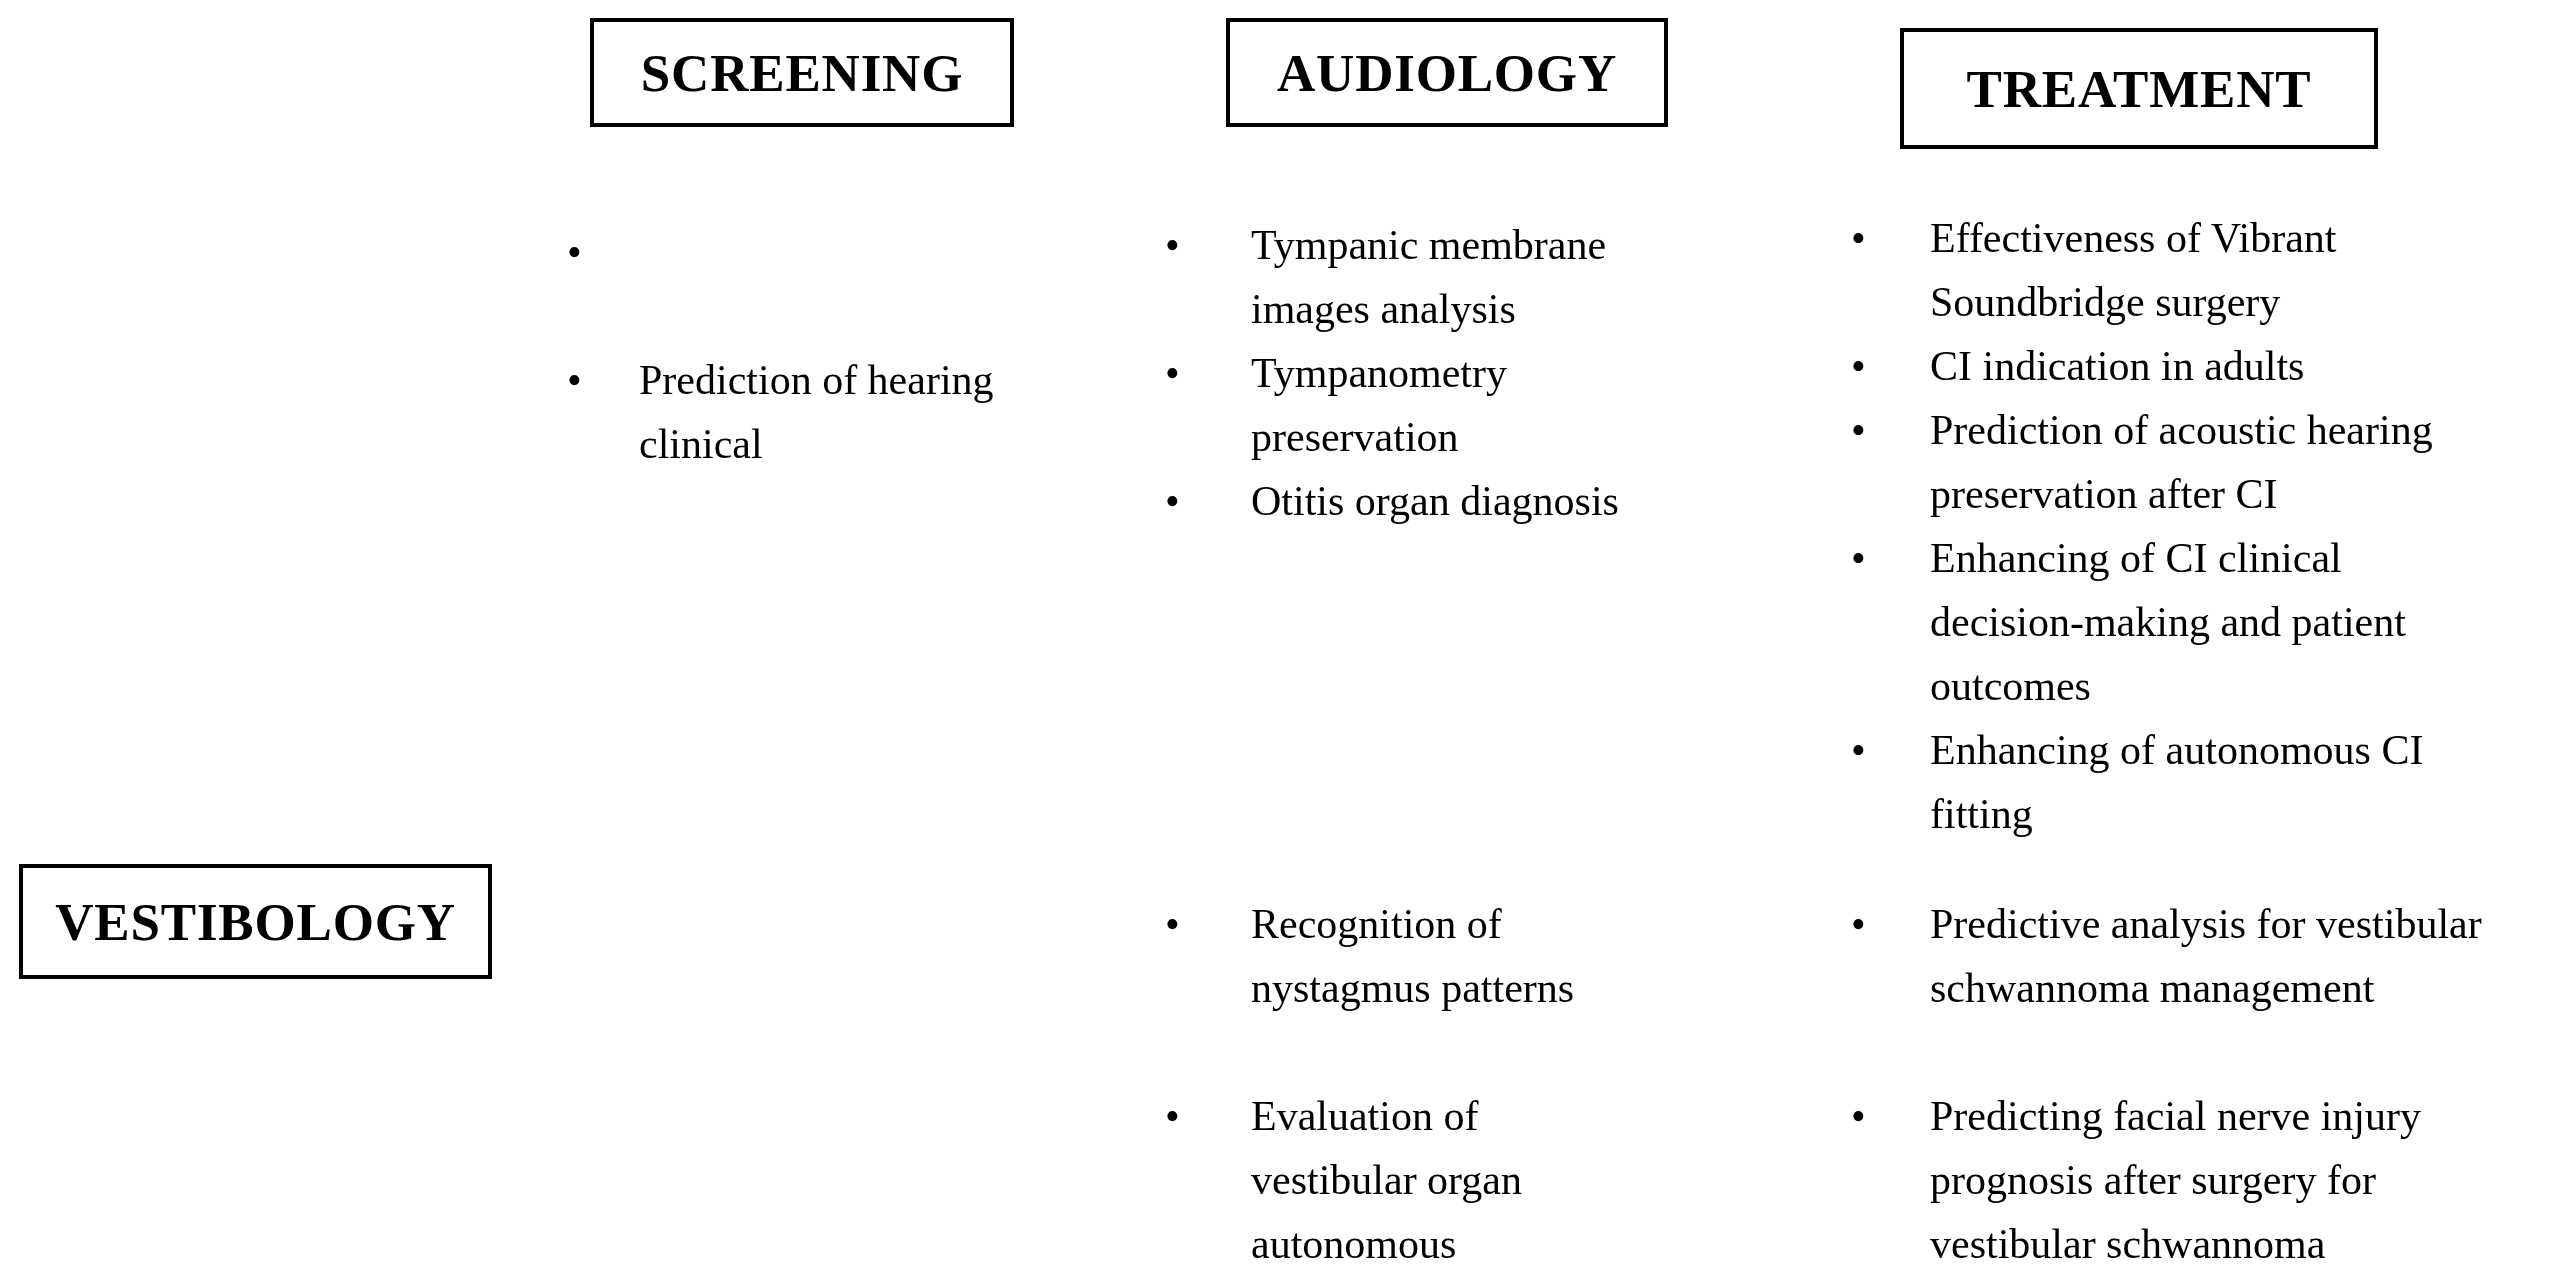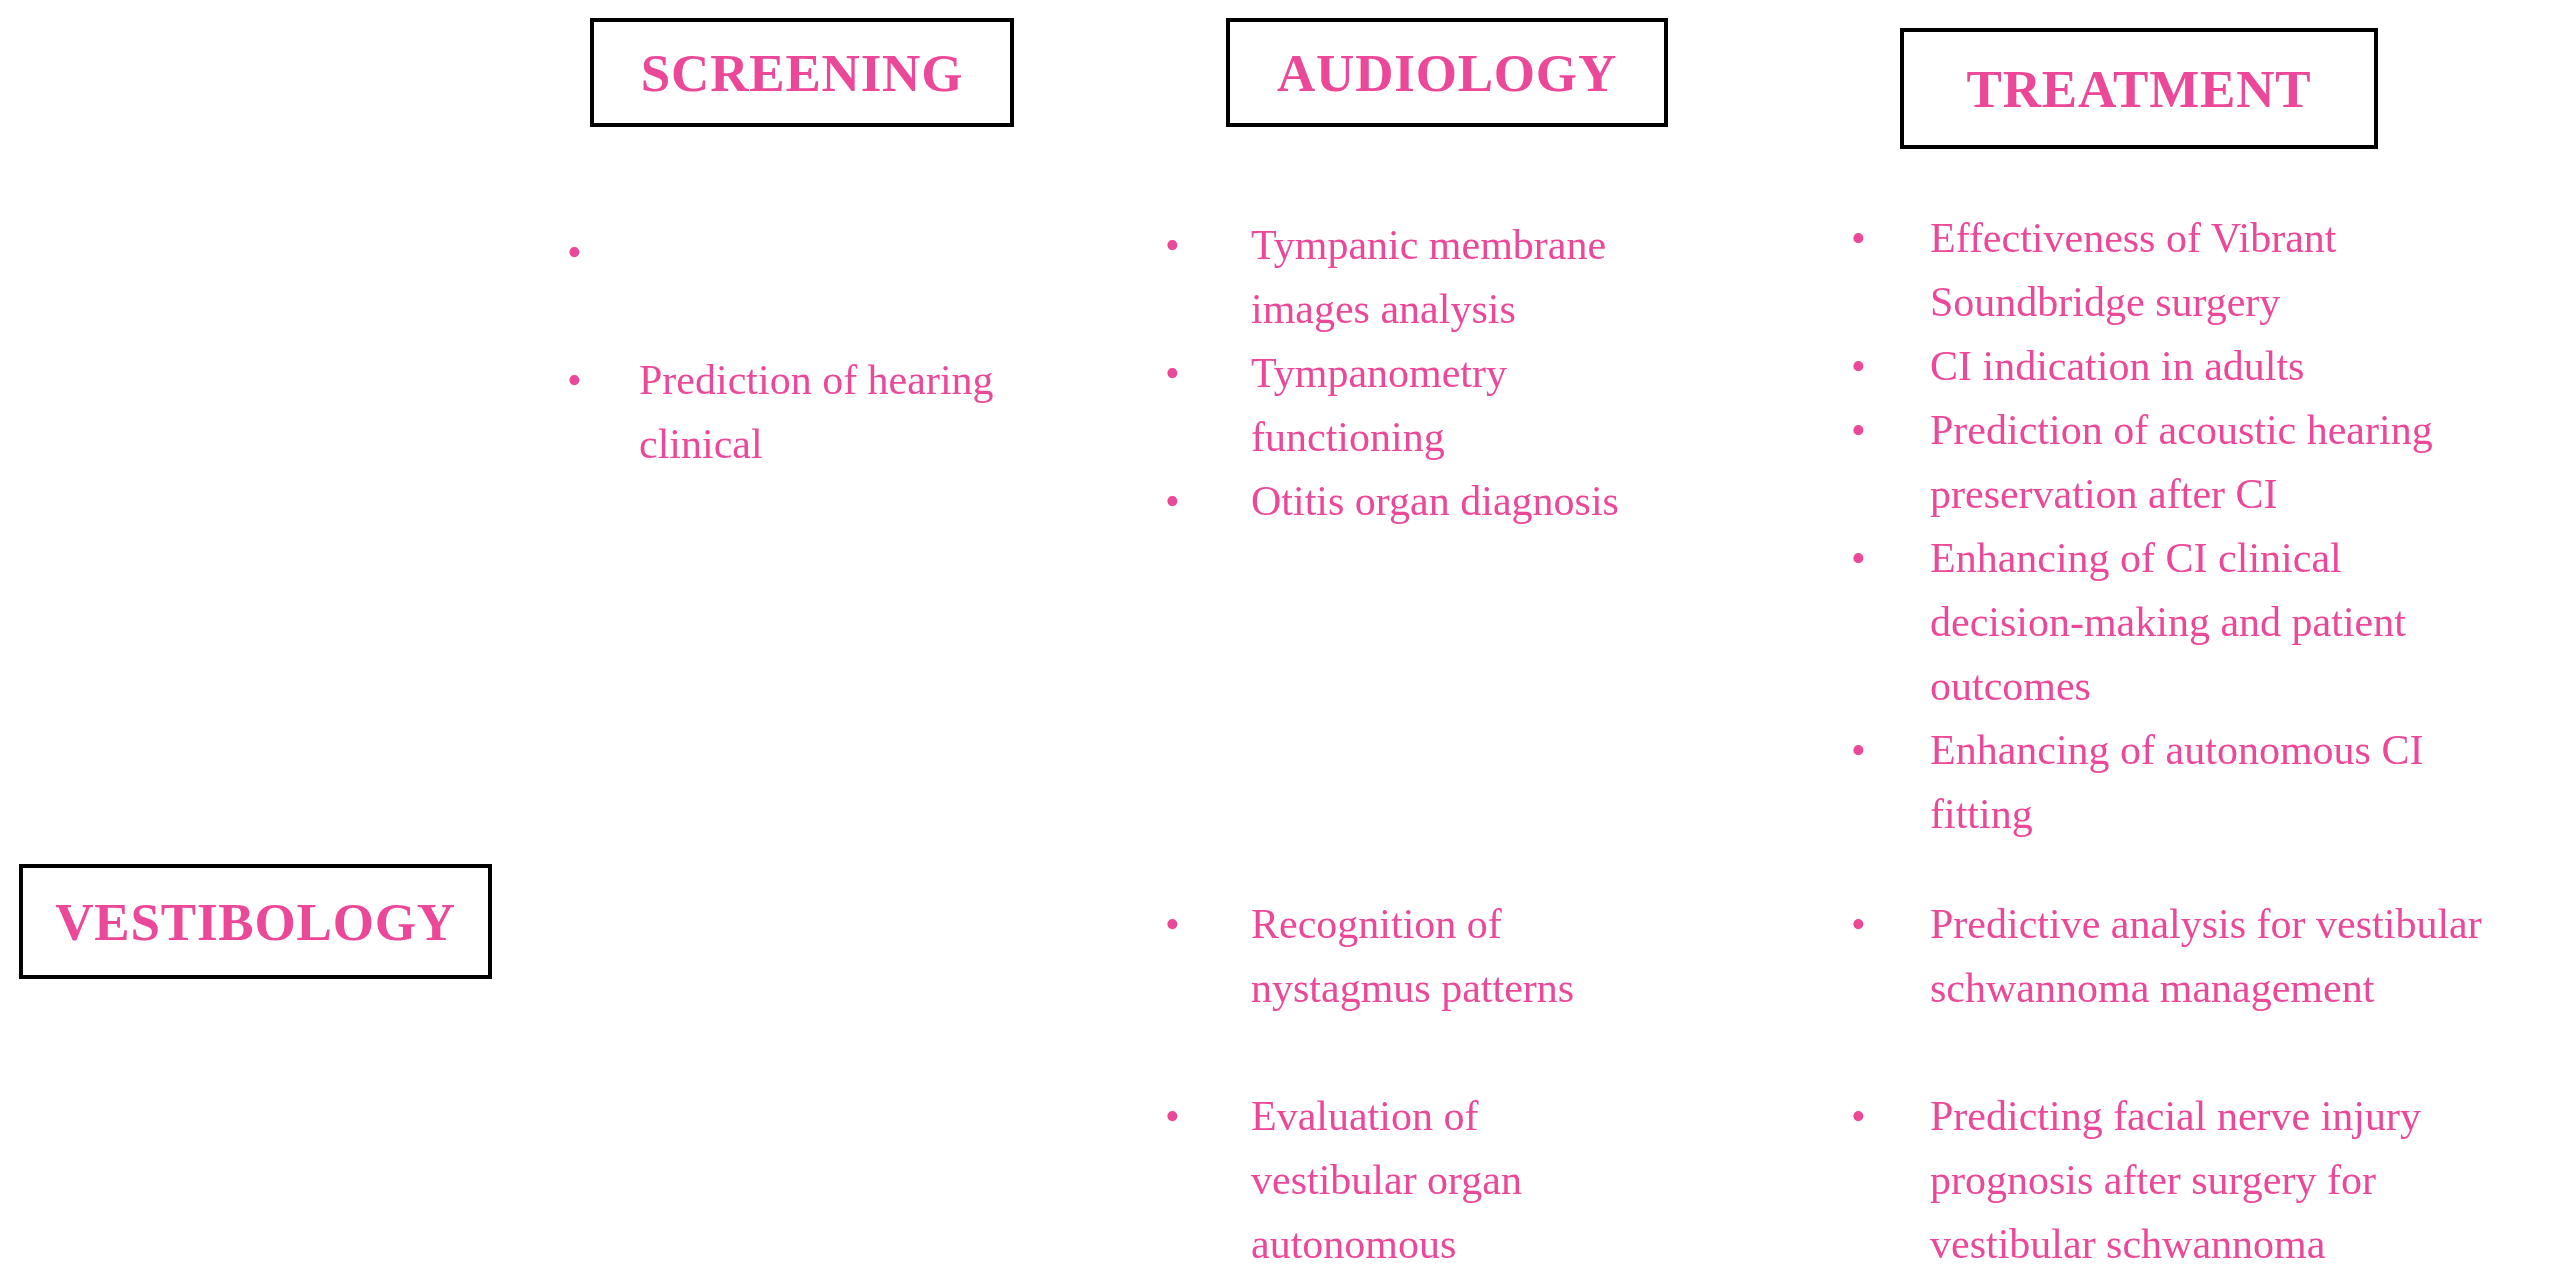--- a/index.html
+++ b/index.html
@@ -7,21 +7,21 @@
     padding: 0;
     background: #ffffff;
   }
   .canvas {
     position: relative;
     width: 2576px;
     height: 1285px;
     background: #ffffff;
     overflow: hidden;
     font-family: "Liberation Serif", serif;
-    color: #ec4899;
+    color: #000000;
   }
   
   .box {
     position: absolute;
     box-sizing: border-box;
     border: 4.2px solid #000000;
     background: #ffffff;
     display: flex;
     align-items: center;
     justify-content: center;
@@ -105,21 +105,21 @@
 
   <div class="cell tight col-diagnosis" id="cell-audiology-diagnosis">
       <div class="li">
         <span class="bullet">•</span>
         <span class="li-text">Tympanic membrane
 images analysis</span>
       </div>
       <div class="li">
         <span class="bullet">•</span>
         <span class="li-text">Tympanometry
-functioning</span>
+preservation</span>
       </div>
       <div class="li">
         <span class="bullet">•</span>
         <span class="li-text">Otitis organ diagnosis</span>
       </div>
     </div>
 
   <div class="cell tight col-treatment" id="cell-audiology-treatment">
       <div class="li">
         <span class="bullet">•</span>

